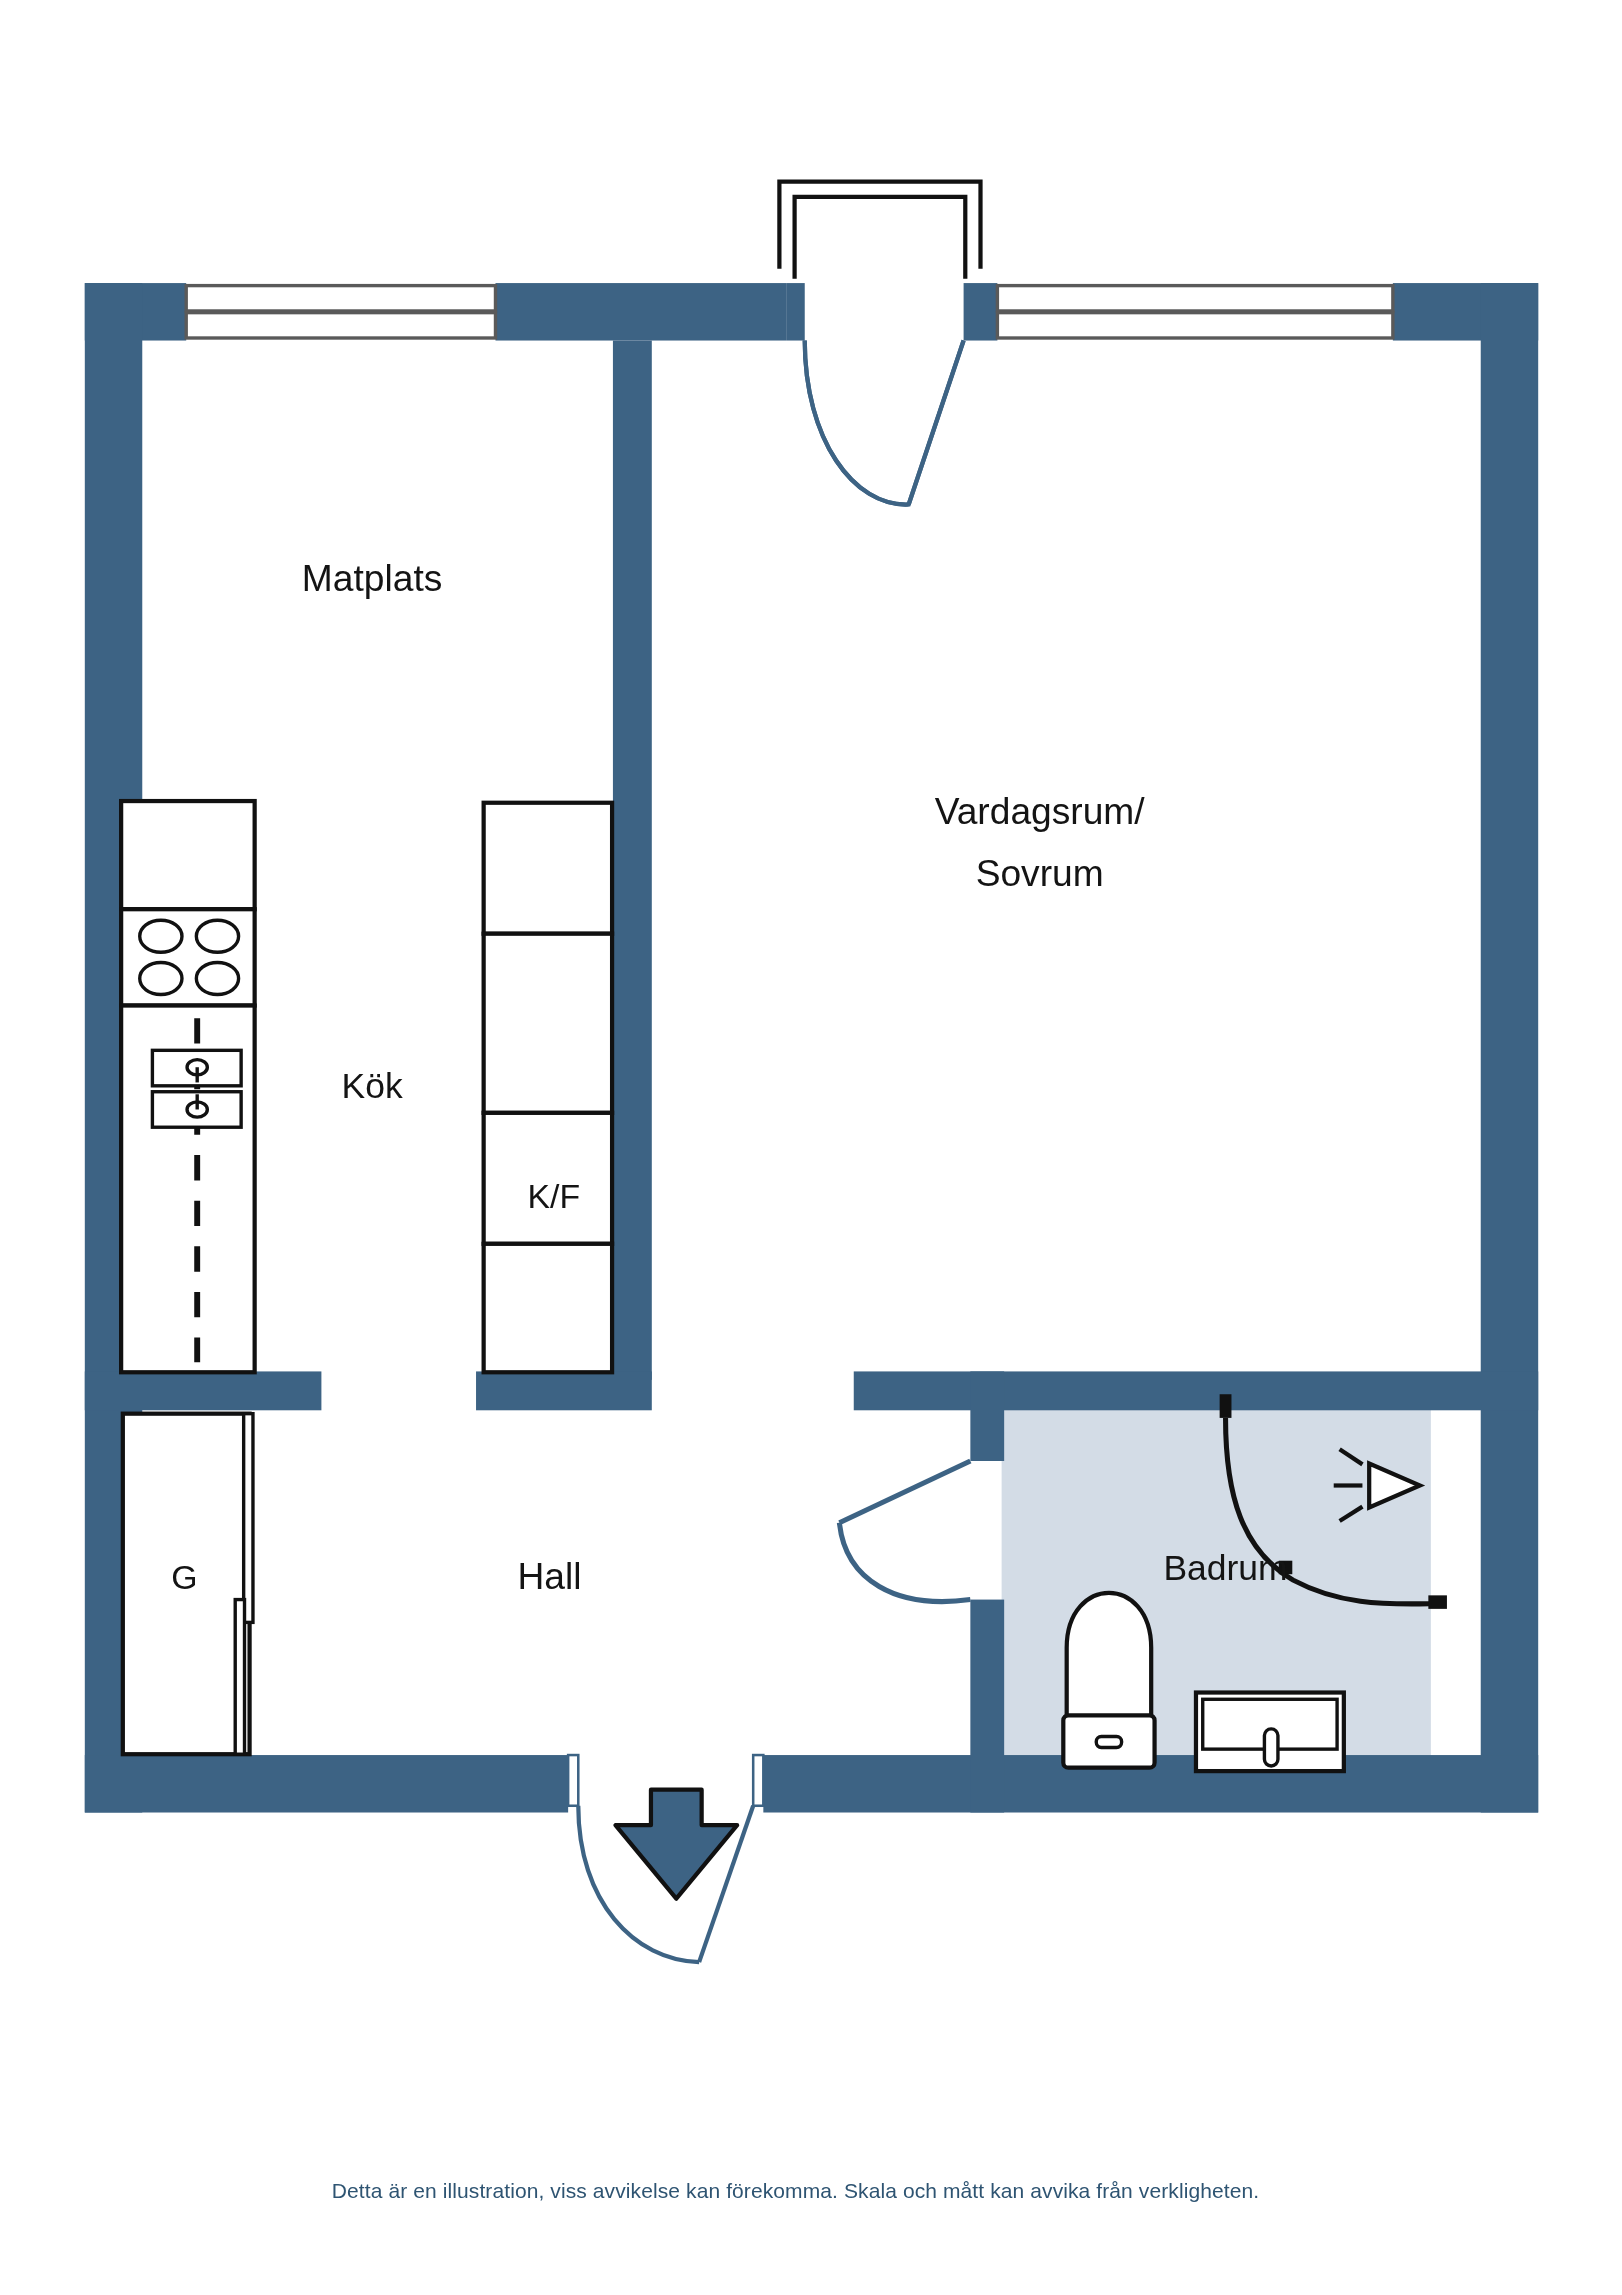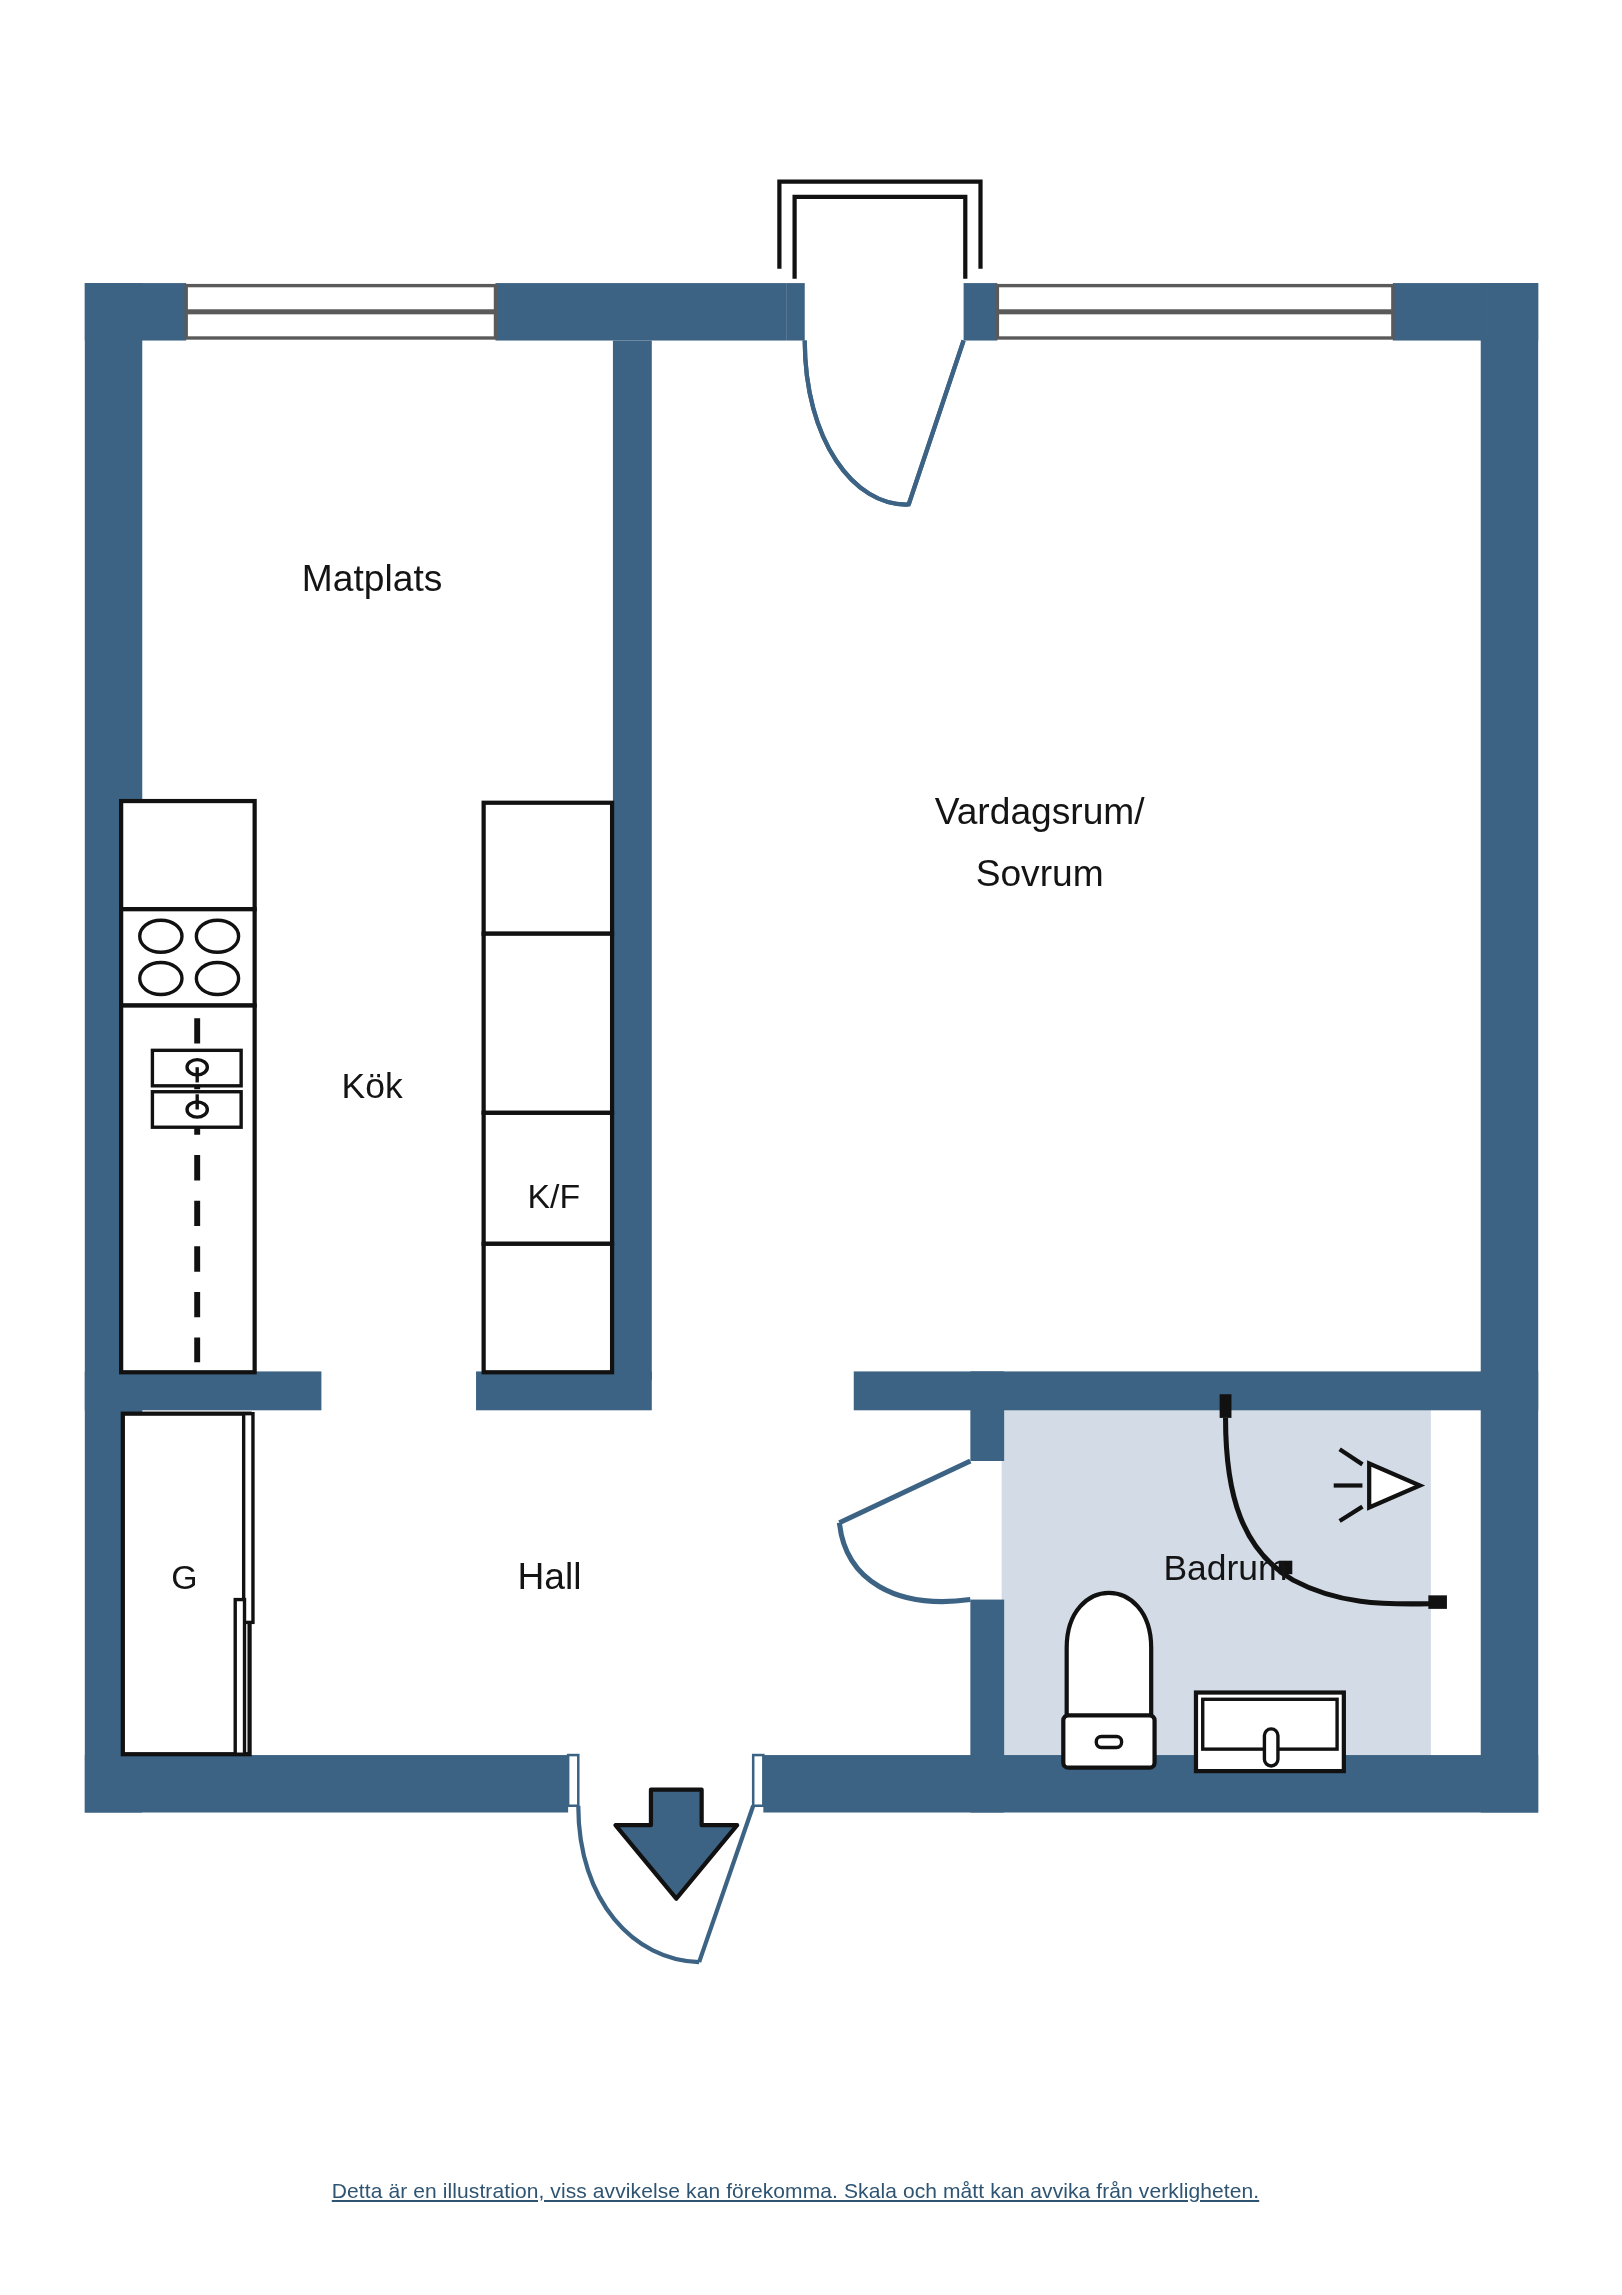--- a/index.html
+++ b/index.html
@@ -38,21 +38,20 @@
   .footer-note {
     position: absolute;
     left: 0;
     top: 2179px;
     width: 1591px;
     text-align: center;
     font-family: "Liberation Sans", sans-serif;
     font-size: 21px;
     color: #2e5472;
     letter-spacing: 0.1px;
-    text-decoration: underline;
   }
 </style>
 </head>
 <body>
 
 <div id="plan-wrap">
 <svg id="floorplan-svg" viewBox="0 0 1920 2716" xmlns="http://www.w3.org/2000/svg">
 
   <rect x="0" y="0" width="1920" height="2716" fill="#ffffff"></rect>
 

